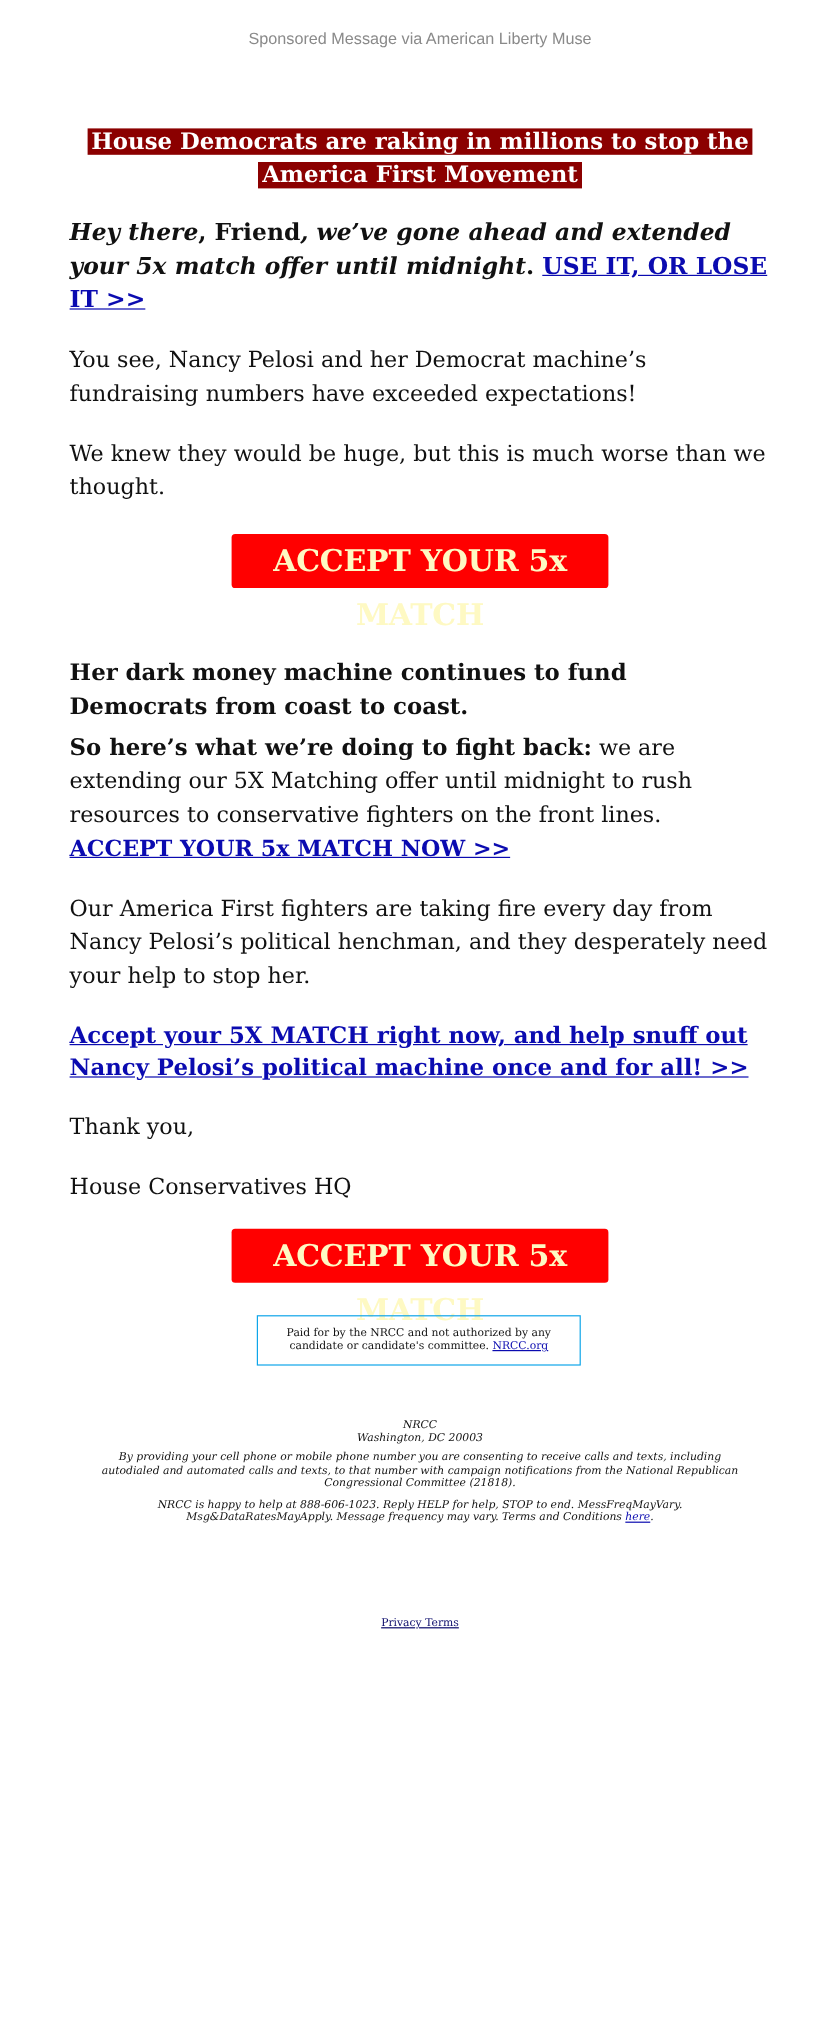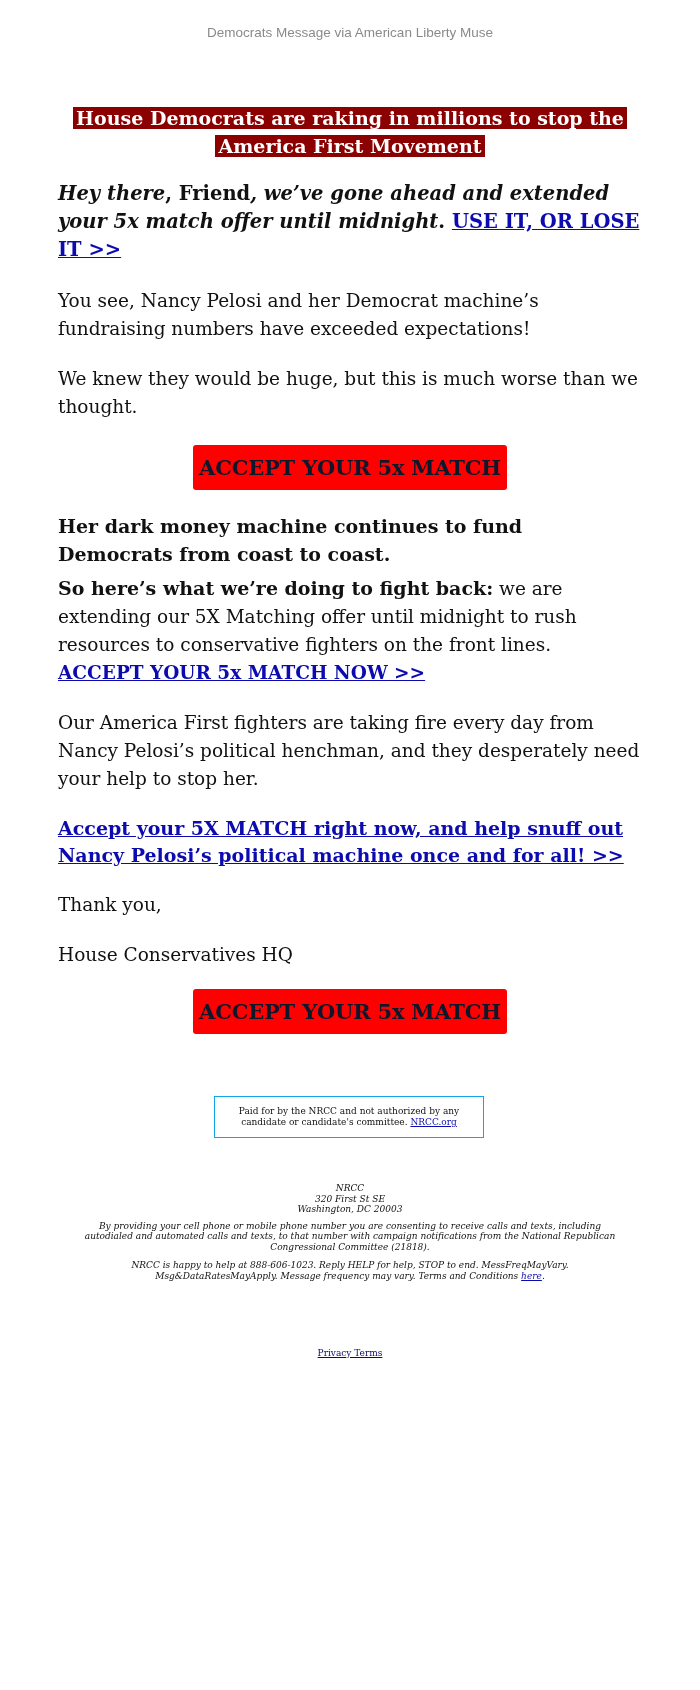--- a/index.html
+++ b/index.html
@@ -16,22 +16,22 @@
     .headline-wrap span { background: #8b0000; color: #ffffff; padding: 0 3px; }
     p { margin: 0; }
     .lead { margin-top: 20px; font-size: 19.5px; line-height: 28px; font-weight: bold; }
     .lead em { font-style: italic; }
     a.link { color: #1a0dab; color: #0b0bb0; text-decoration: underline; font-weight: bold; }
     .body-p { font-size: 18.5px; line-height: 28px; }
     .p1 { margin-top: 23px; }
     .p2 { margin-top: 22px; }
     .btn-row { text-align: center; }
     .cta-btn {
-      display: inline-block; background: #ff0000; color: #0f172a; border-radius: 3px;
-      width: 314px; height: 45px; line-height: 45px; font-size: 21px; font-weight: bold;
+      display: inline-block; background: #ff0000; color: #fef9c3; border-radius: 3px;
+      width: 314px; height: 45px; line-height: 45px; font-size: 25px; font-weight: bold;
       text-align: center; cursor: pointer; letter-spacing: -0.2px;
     }
     .btn1 { margin-top: 24px; }
     .bold-p { margin-top: 22px; font-size: 19px; line-height: 28px; font-weight: bold; }
     .p3 { margin-top: 6px; }
     .p4 { margin-top: 22px; }
     .p5 { margin-top: 22px; font-size: 19px; line-height: 27px; }
     .p6 { margin-top: 22px; }
     .p7 { margin-top: 22px; }
     .btn2 { margin-top: 20px; }
@@ -50,21 +50,21 @@
     .footer .consent { margin-bottom: 8px; }
     .privacy {
       position: absolute; top: 1348px; left: 0; width: 700px; text-align: center;
       font-family: "DejaVu Serif", serif; font-size: 9px;
     }
     .privacy a { color: #0b0b6b; text-decoration: underline; }
   </style>
 </head>
 <body>
 
-<div class="sponsor">Democrats Message via American Liberty Muse</div>
+<div class="sponsor">Sponsored Message via American Liberty Muse</div>
 
 <div class="content">
   <p class="headline-wrap">
     <span>House Democrats are raking in millions to stop the</span><br>
     <span>America First Movement</span>
   </p>
 
   <p class="lead"><em>Hey there</em><span>, </span><span>Friend</span><em>, we’ve gone ahead and extended your 5x  match offer until midnight</em><span>. </span><a class="link" href="#">USE IT, OR LOSE IT &gt;&gt;</a></p>
 
   <p class="body-p p1">You see, Nancy Pelosi and her Democrat machine’s fundraising numbers have exceeded expectations!</p>
@@ -90,21 +90,20 @@
   </div>
 </div>
 
 <div class="disclaimer-box">
   <span>Paid for by the NRCC and not authorized by any candidate or candidate's committee. </span><a href="#">NRCC.org</a>
 </div>
 
 <div class="footer">
   <div class="addr">
     <div>NRCC</div>
-    <div>320 First St SE</div>
     <div>Washington, DC 20003</div>
   </div>
   <div class="consent">By providing your cell phone or mobile phone number you are consenting to receive calls and texts, including autodialed and automated calls and texts, to that number with campaign notifications from the National Republican Congressional Committee (21818).</div>
   <div><span>NRCC is happy to help at 888-606-1023. Reply HELP for help, STOP to end. MessFreqMayVary. Msg&amp;DataRatesMayApply. Message frequency may vary. Terms and Conditions </span><a href="#">here</a><span>.</span></div>
 </div>
 
 <div class="privacy">
   <a href="#">Privacy Terms</a>
 </div>
 

